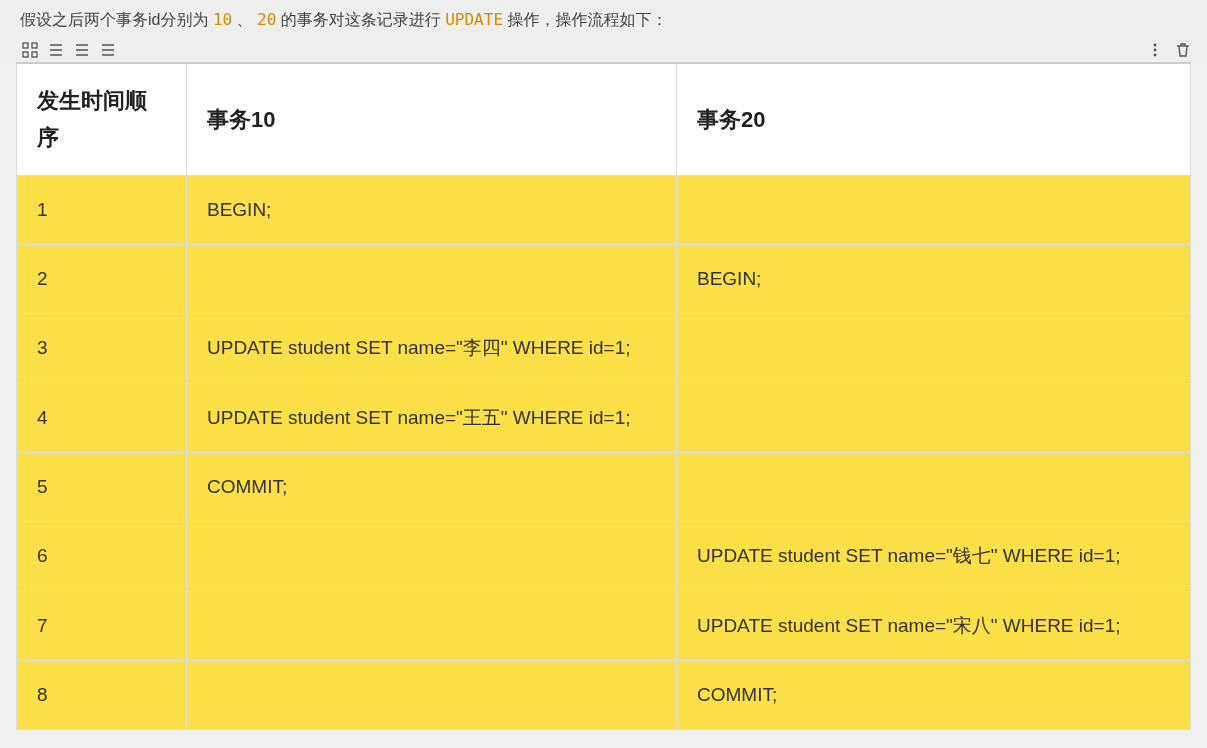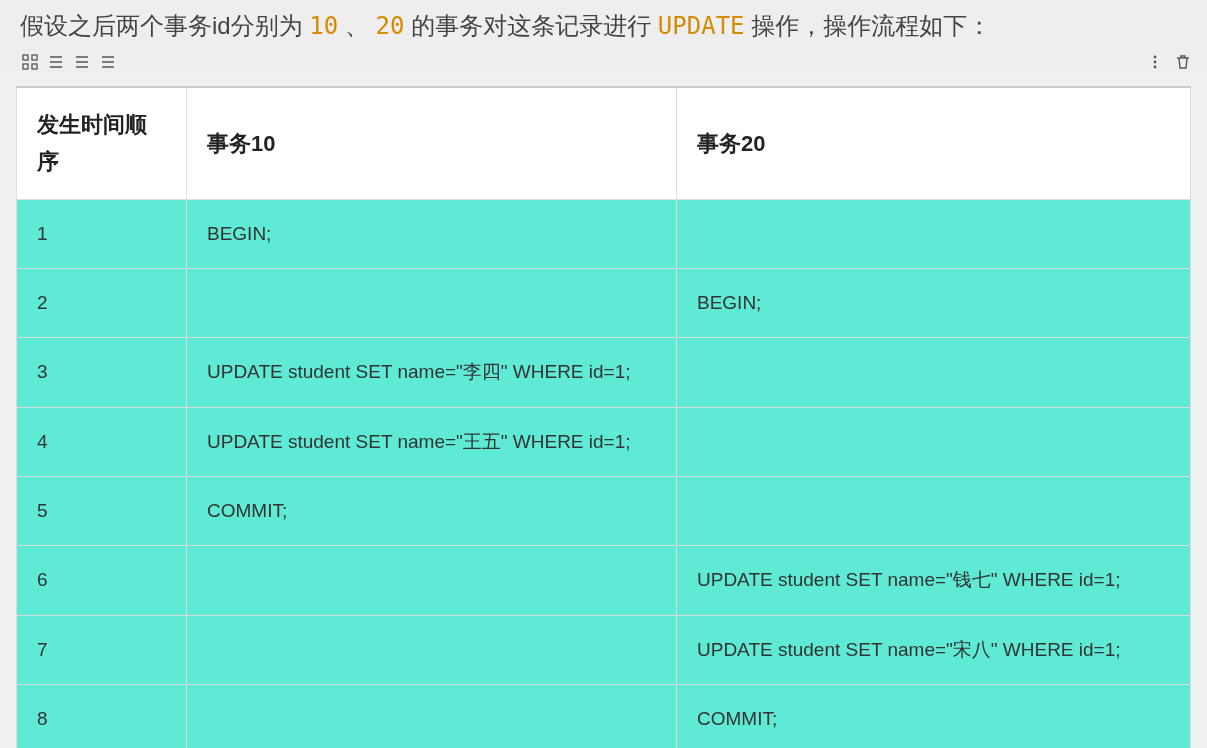--- a/index.html
+++ b/index.html
@@ -6,42 +6,42 @@
     body {
       font-family: -apple-system, BlinkMacSystemFont, "Segoe UI", "PingFang SC", "Hiragino Sans GB", "Microsoft YaHei", sans-serif;
       background: #f0f0f0;
       width: 1207px;
       height: 748px;
       overflow: hidden;
       color: #333;
     }
     .intro-line {
       padding: 8px 20px;
-      font-size: 24px;
+      font-size: 16px;
       color: #444;
       background: #eeeeee;
       line-height: 1.5;
     }
     .intro-line .num { color: #d68b00; font-family: monospace; }
     .intro-line .kw  { color: #d68b00; font-family: monospace; }
     .toolbar {
       display: flex;
       align-items: center;
       justify-content: space-between;
       padding: 2px 16px 4px 22px;
       background: #eeeeee;
     }
     .toolbar-left { display: flex; gap: 10px; color: #555; }
     .toolbar-right { display: flex; gap: 12px; color: #555; align-items: center; }
     .toolbar-icon { width: 16px; height: 16px; display:inline-block; }
     table {
       border-collapse: collapse;
       width: calc(100% - 32px);
-      margin: 12px 16px;
-      background: #5eead4;
+      margin: 0 16px;
+      background: #fde047;
       font-size: 19px;
       table-layout: fixed;
     }
     col.col0 { width: 170px; }
     col.col1 { width: 490px; }
     col.col2 { width: auto; }
     th, td {
       border: 1px solid #ddd;
       padding: 18px 20px;
       text-align: left;

